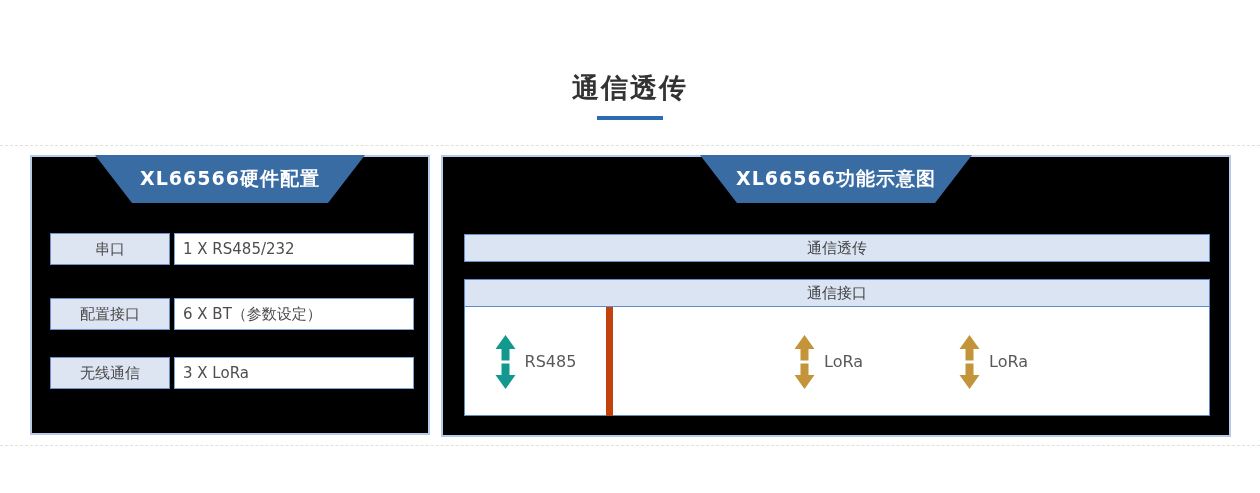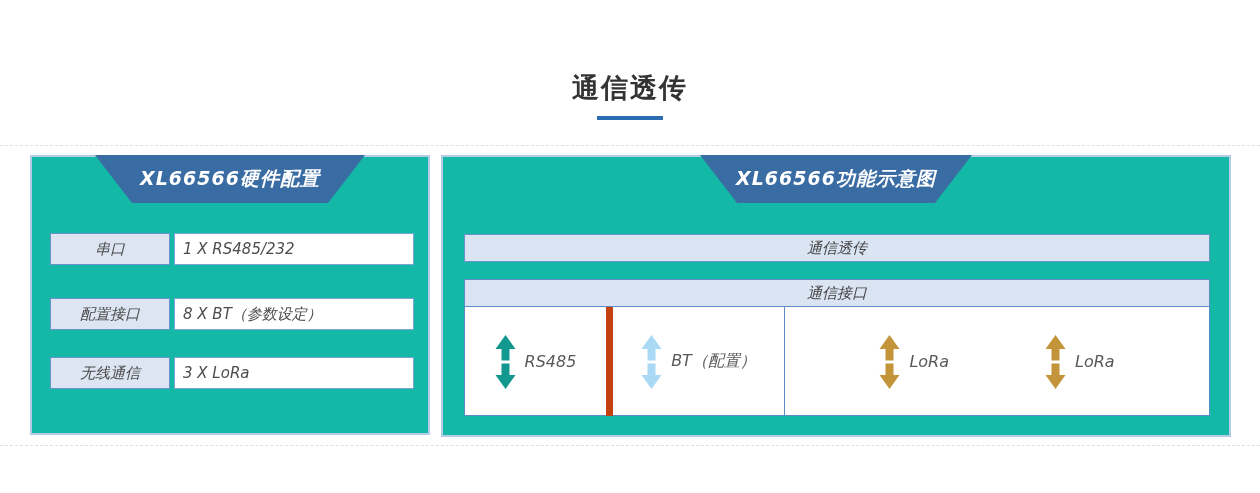--- a/index.html
+++ b/index.html
@@ -10,21 +10,21 @@
   .title-wrap{position:absolute;top:70px;left:0;width:100%;text-align:center;}
   .title{font-size:27px;font-weight:bold;color:#333333;letter-spacing:2px;}
   .title-underline{width:66px;height:4px;margin:10px auto 0;background:#2c6cb0;}
 
   
   .dash-line{position:absolute;left:0;width:100%;border-top:1px dashed #e3e0da;height:0;}
   .dash-top{top:145px;}
   .dash-bottom{top:445px;}
 
   
-  .panel{position:absolute;top:155px;background:#14b8a6;border:2px solid #b5cbe9;box-sizing:border-box;font-style:italic;}
+  .panel{position:absolute;top:155px;background:#000000;border:2px solid #b5cbe9;box-sizing:border-box;}
   .panel-left{left:30px;width:400px;height:280px;}
   .panel-right{left:441px;width:790px;height:282px;}
 
   .trapezoid{position:absolute;top:-2px;height:48px;background:#3a6ca4;
     clip-path:polygon(0 0,100% 0,calc(100% - 37px) 100%,37px 100%);
     display:flex;align-items:center;justify-content:center;}
   .trapezoid span{color:#ffffff;font-size:19px;font-weight:bold;letter-spacing:1px;}
   .trap-left{left:63px;width:270px;}
   .trap-right{left:257px;width:272px;}
 
@@ -73,21 +73,21 @@
     <div class="trapezoid trap-left">
       <span>XL66566硬件配置</span>
     </div>
 
     <div class="hw-row hw-row1">
       <div class="label-box">串口</div>
       <div class="value-box">1 X RS485/232</div>
     </div>
     <div class="hw-row hw-row2">
       <div class="label-box">配置接口</div>
-      <div class="value-box">8 X BT（参数设定）</div>
+      <div class="value-box">6 X BT（参数设定）</div>
     </div>
     <div class="hw-row hw-row3">
       <div class="label-box">无线通信</div>
       <div class="value-box">3 X LoRa</div>
     </div>
   </div>
 
   <div class="panel panel-right">
     <div class="trapezoid trap-right">
       <span>XL66566功能示意图</span>
@@ -102,29 +102,20 @@
         <div class="cell cell-1">
           <div class="arrow-group">
             <svg width="21" height="54" viewBox="0 0 21 54" fill="#12988f">
               <polygon points="10.5,0 20.5,14 14.5,14 14.5,25.5 6.5,25.5 6.5,14 0.5,14"></polygon>
               <polygon points="10.5,54 20.5,40 14.5,40 14.5,28.5 6.5,28.5 6.5,40 0.5,40"></polygon>
             </svg>
             <span class="arrow-label">RS485</span>
           </div>
         </div>
 
-        <div class="cell cell-2">
-          <div class="arrow-group">
-            <svg width="21" height="54" viewBox="0 0 21 54" fill="#a9d9f4">
-              <polygon points="10.5,0 20.5,14 14.5,14 14.5,25.5 6.5,25.5 6.5,14 0.5,14"></polygon>
-              <polygon points="10.5,54 20.5,40 14.5,40 14.5,28.5 6.5,28.5 6.5,40 0.5,40"></polygon>
-            </svg>
-            <span class="arrow-label">BT（配置）</span>
-          </div>
-        </div>
 
         <div class="cell cell-3">
           <div class="arrow-group">
             <svg width="21" height="54" viewBox="0 0 21 54" fill="#c3943a">
               <polygon points="10.5,0 20.5,14 14.5,14 14.5,25.5 6.5,25.5 6.5,14 0.5,14"></polygon>
               <polygon points="10.5,54 20.5,40 14.5,40 14.5,28.5 6.5,28.5 6.5,40 0.5,40"></polygon>
             </svg>
             <span class="arrow-label">LoRa</span>
           </div>
           <div class="arrow-group">

